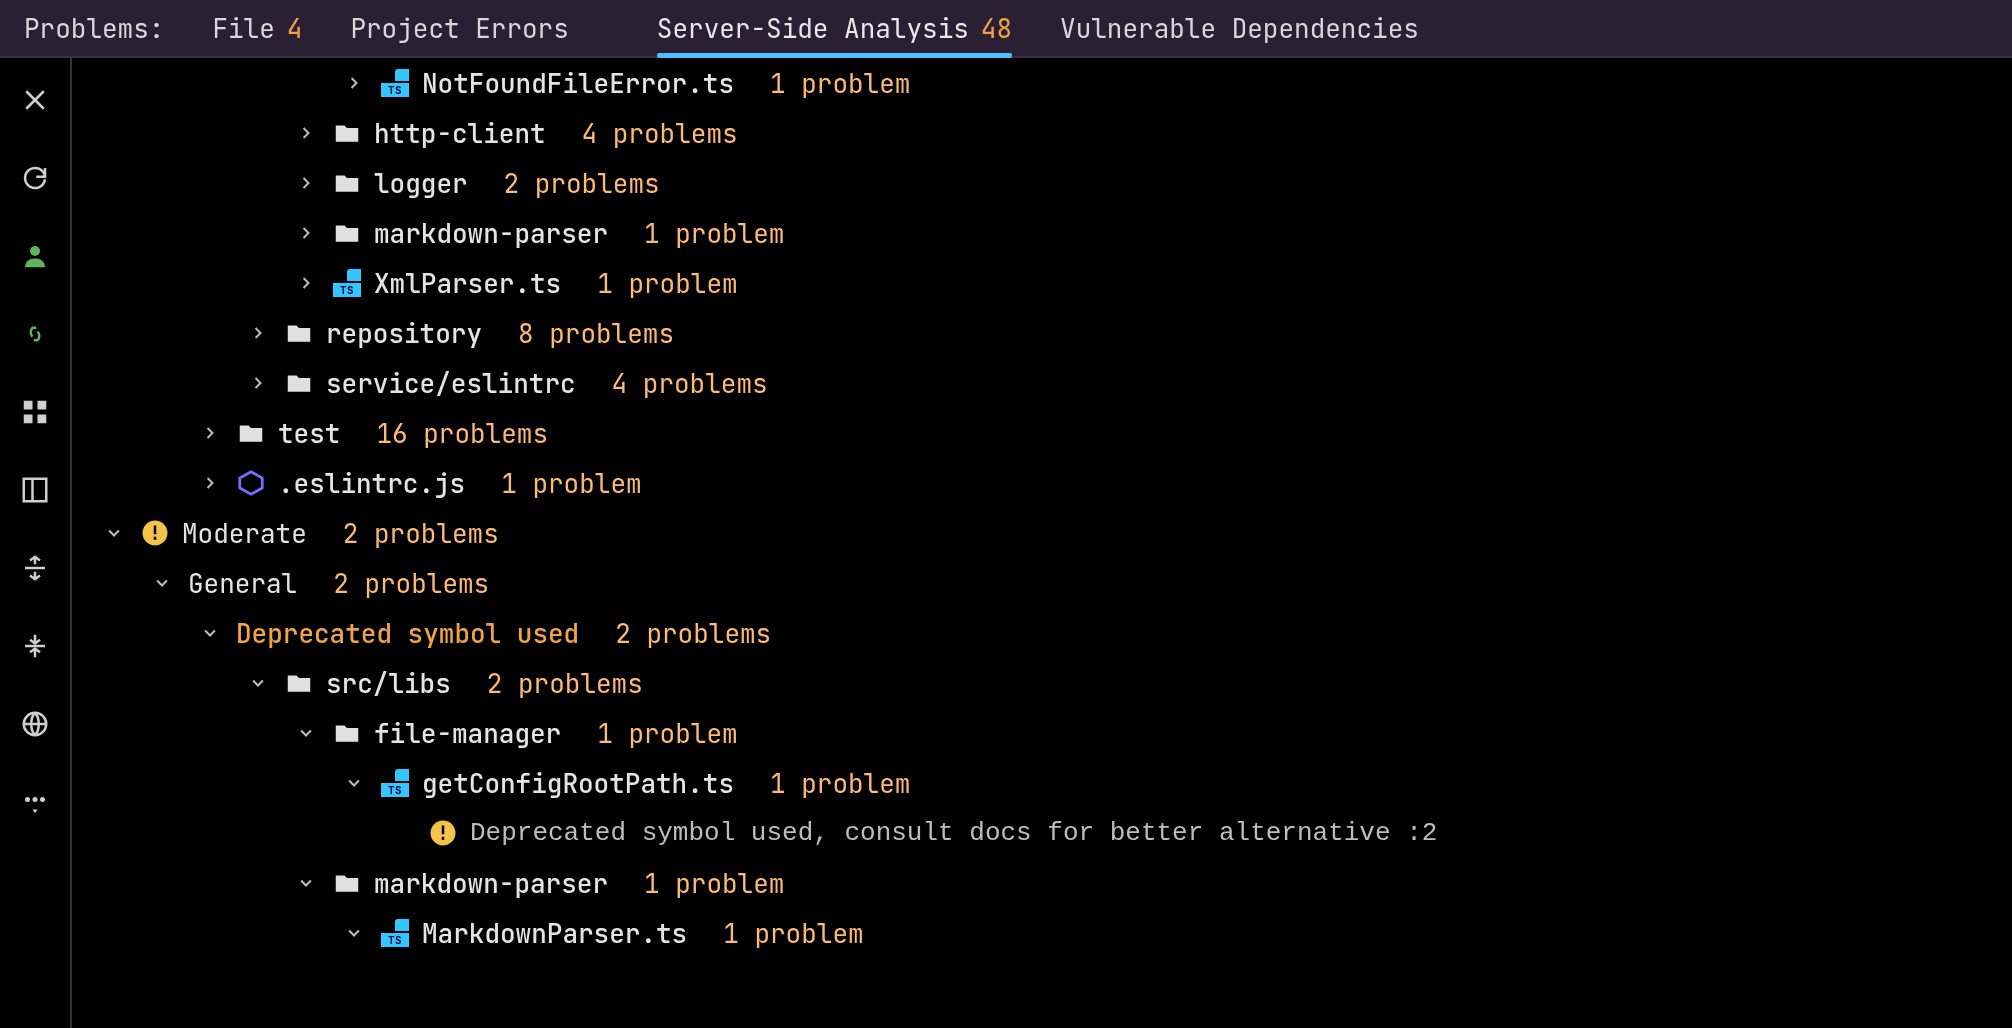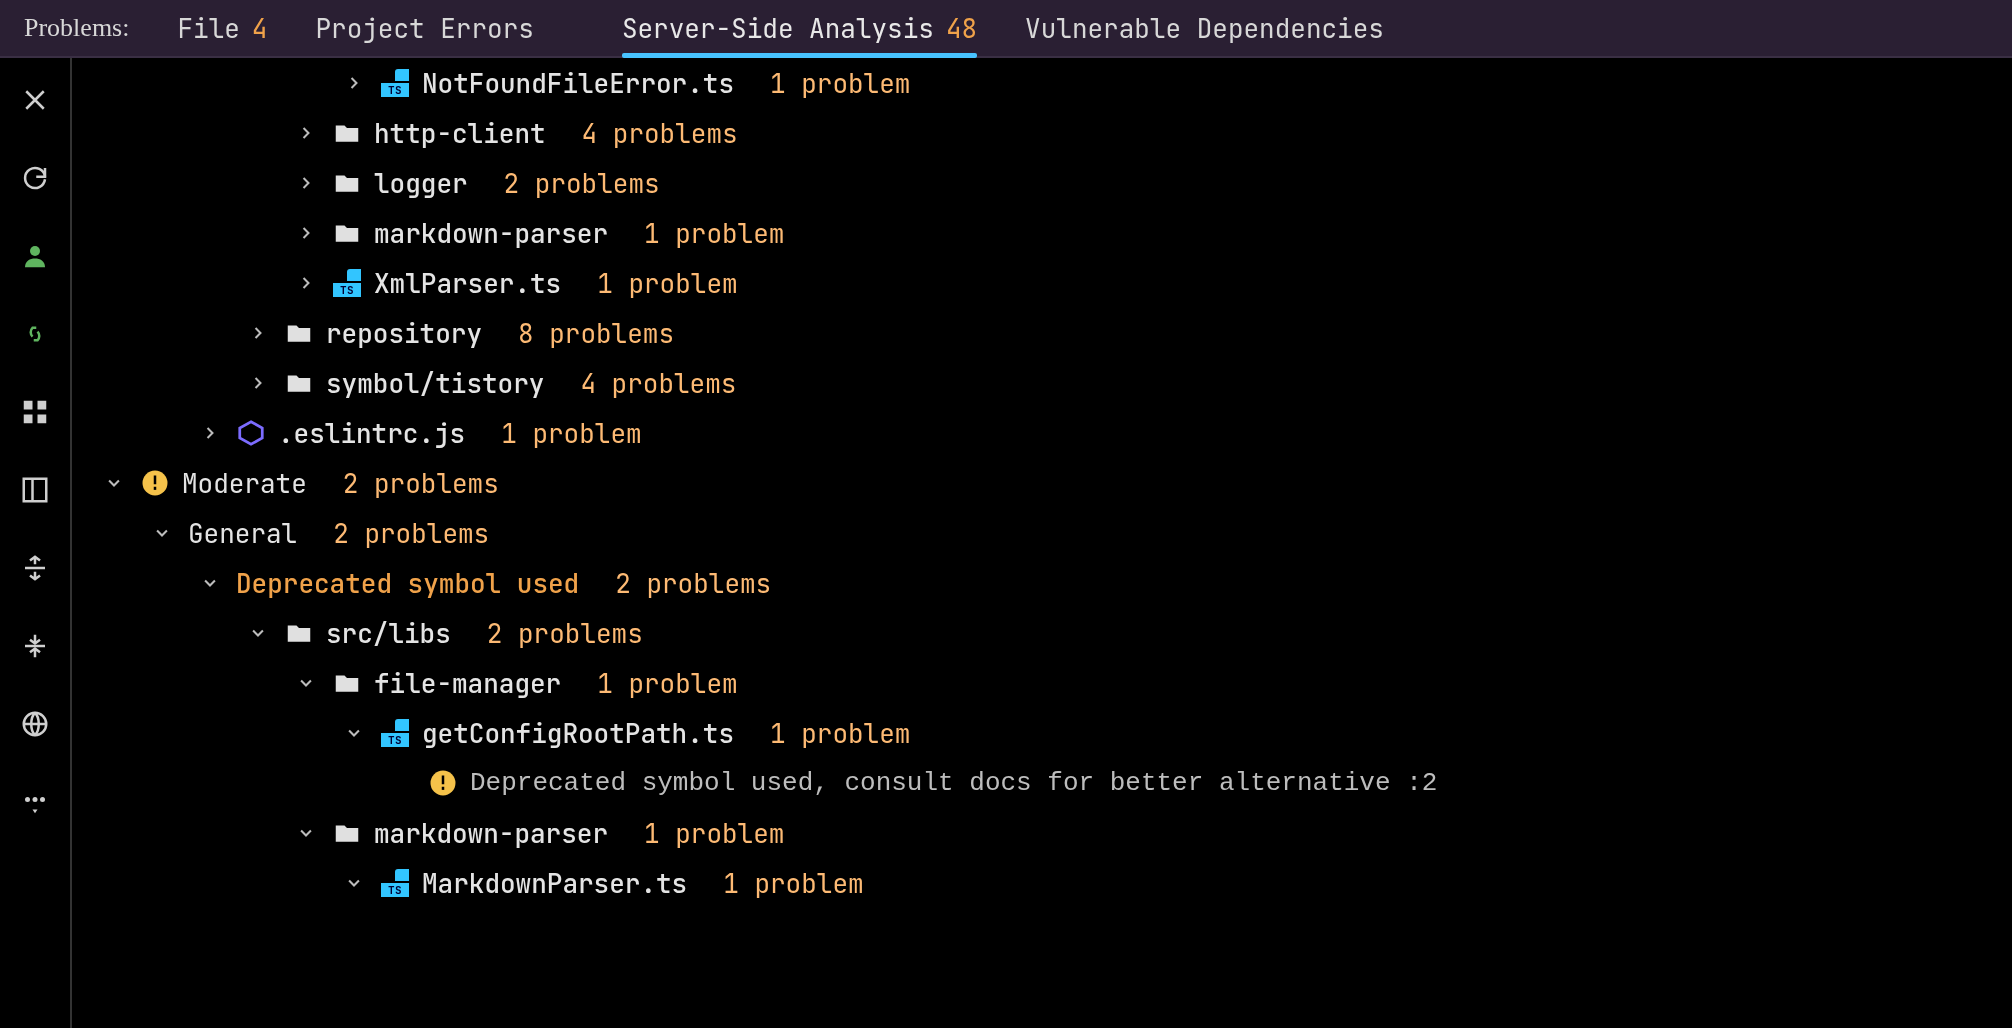--- a/index.html
+++ b/index.html
@@ -20,21 +20,21 @@
   
   .tabs-bar {
     display: flex;
     align-items: center;
     height: 58px;
     background: #2a1f33;
     border-bottom: 2px solid #3a2f44;
     padding: 0 24px;
     gap: 48px;
   }
-  .tabs-label { color: #d8d8d8; font-family: Liberation Serif, serif; }
+  .tabs-label { color: #d8d8d8; }
   .tab { color: #d8d8d8; display: flex; align-items: center; gap: 12px; height: 100%; position: relative; cursor: pointer; }
   .tab .count { color: #f0a24a; }
   .tab.active { color: #e8e8e8; margin-left: 40px; }
   .tab.active::after {
     content: "";
     position: absolute;
     left: 0; right: 0; bottom: -2px;
     height: 5px;
     background: #48c3ff;
     border-radius: 2px;
@@ -306,22 +306,37 @@
           <span class="chev">
             <svg viewBox="0 0 22 22">
               <path d="M8 5 L14 11 L8 17"></path>
             </svg>
           </span>
           <span class="icon folder-icon">
             <svg viewBox="0 0 24 24">
               <path d="M3 6 L3 19 L21 19 L21 8 L12 8 L10 6 Z"></path>
             </svg>
           </span>
-          <span class="label">symbol/tistory</span>
+          <span class="label">service/eslintrc</span>
           <span class="problems">4 problems</span>
+        </div>
+        <div class="row">
+          <span class="indent" style="width:112px"></span>
+          <span class="chev">
+            <svg viewBox="0 0 22 22">
+              <path d="M8 5 L14 11 L8 17"></path>
+            </svg>
+          </span>
+          <span class="icon folder-icon">
+            <svg viewBox="0 0 24 24">
+              <path d="M3 6 L3 19 L21 19 L21 8 L12 8 L10 6 Z"></path>
+            </svg>
+          </span>
+          <span class="label">test</span>
+          <span class="problems">16 problems</span>
         </div>
         <div class="row">
           <span class="indent" style="width:112px"></span>
           <span class="chev">
             <svg viewBox="0 0 22 22">
               <path d="M8 5 L14 11 L8 17"></path>
             </svg>
           </span>
           <span class="icon hex-icon">
             <svg viewBox="0 0 24 24">

